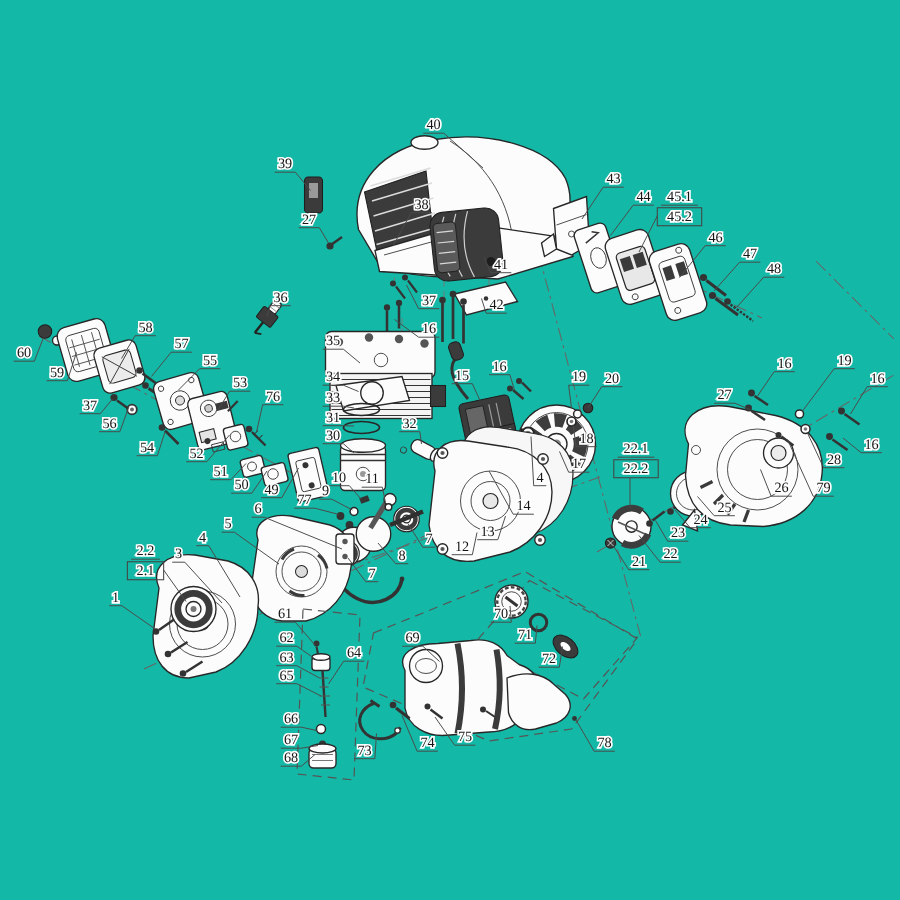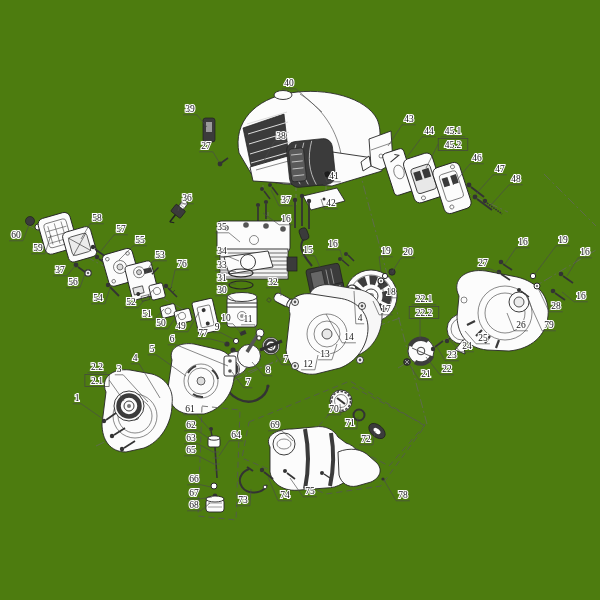--- a/index.html
+++ b/index.html
@@ -1,16 +1,16 @@
 <!DOCTYPE html>
 <html><head>
 <meta charset="utf-8">
 <style>
   html,body{margin:0;padding:0;background:#fff;}
-  #stage{width:600px;height:600px;position:relative;background:#4d7c0f;overflow:hidden;}
+  #stage{width:600px;height:600px;position:relative;background:#14b8a6;overflow:hidden;}
   svg{display:block;}
   .part{stroke:#272727;stroke-width:.9;fill:#fcfcfc;}
   .thin{stroke:#3a3a3a;stroke-width:.6;fill:none;}
   .dark{fill:#3b3b3b;stroke:#1f1f1f;stroke-width:.7;}
   .axis{stroke:#666;stroke-width:.7;fill:none;stroke-dasharray:9 3 2 3;}
   .vdash{stroke:#777;stroke-width:.6;fill:none;stroke-dasharray:4 3;}
   .kitbox{stroke:#555;stroke-width:.8;fill:none;stroke-dasharray:6 4;}
   .callout-text{font-family:"Liberation Serif","DejaVu Serif",serif;font-size:9.5px;fill:#151515;
     paint-order:stroke;stroke:#ffffff;stroke-width:2.2px;text-anchor:middle;}
   .leader{stroke:#4a4a4a;stroke-width:.65;fill:none;}

